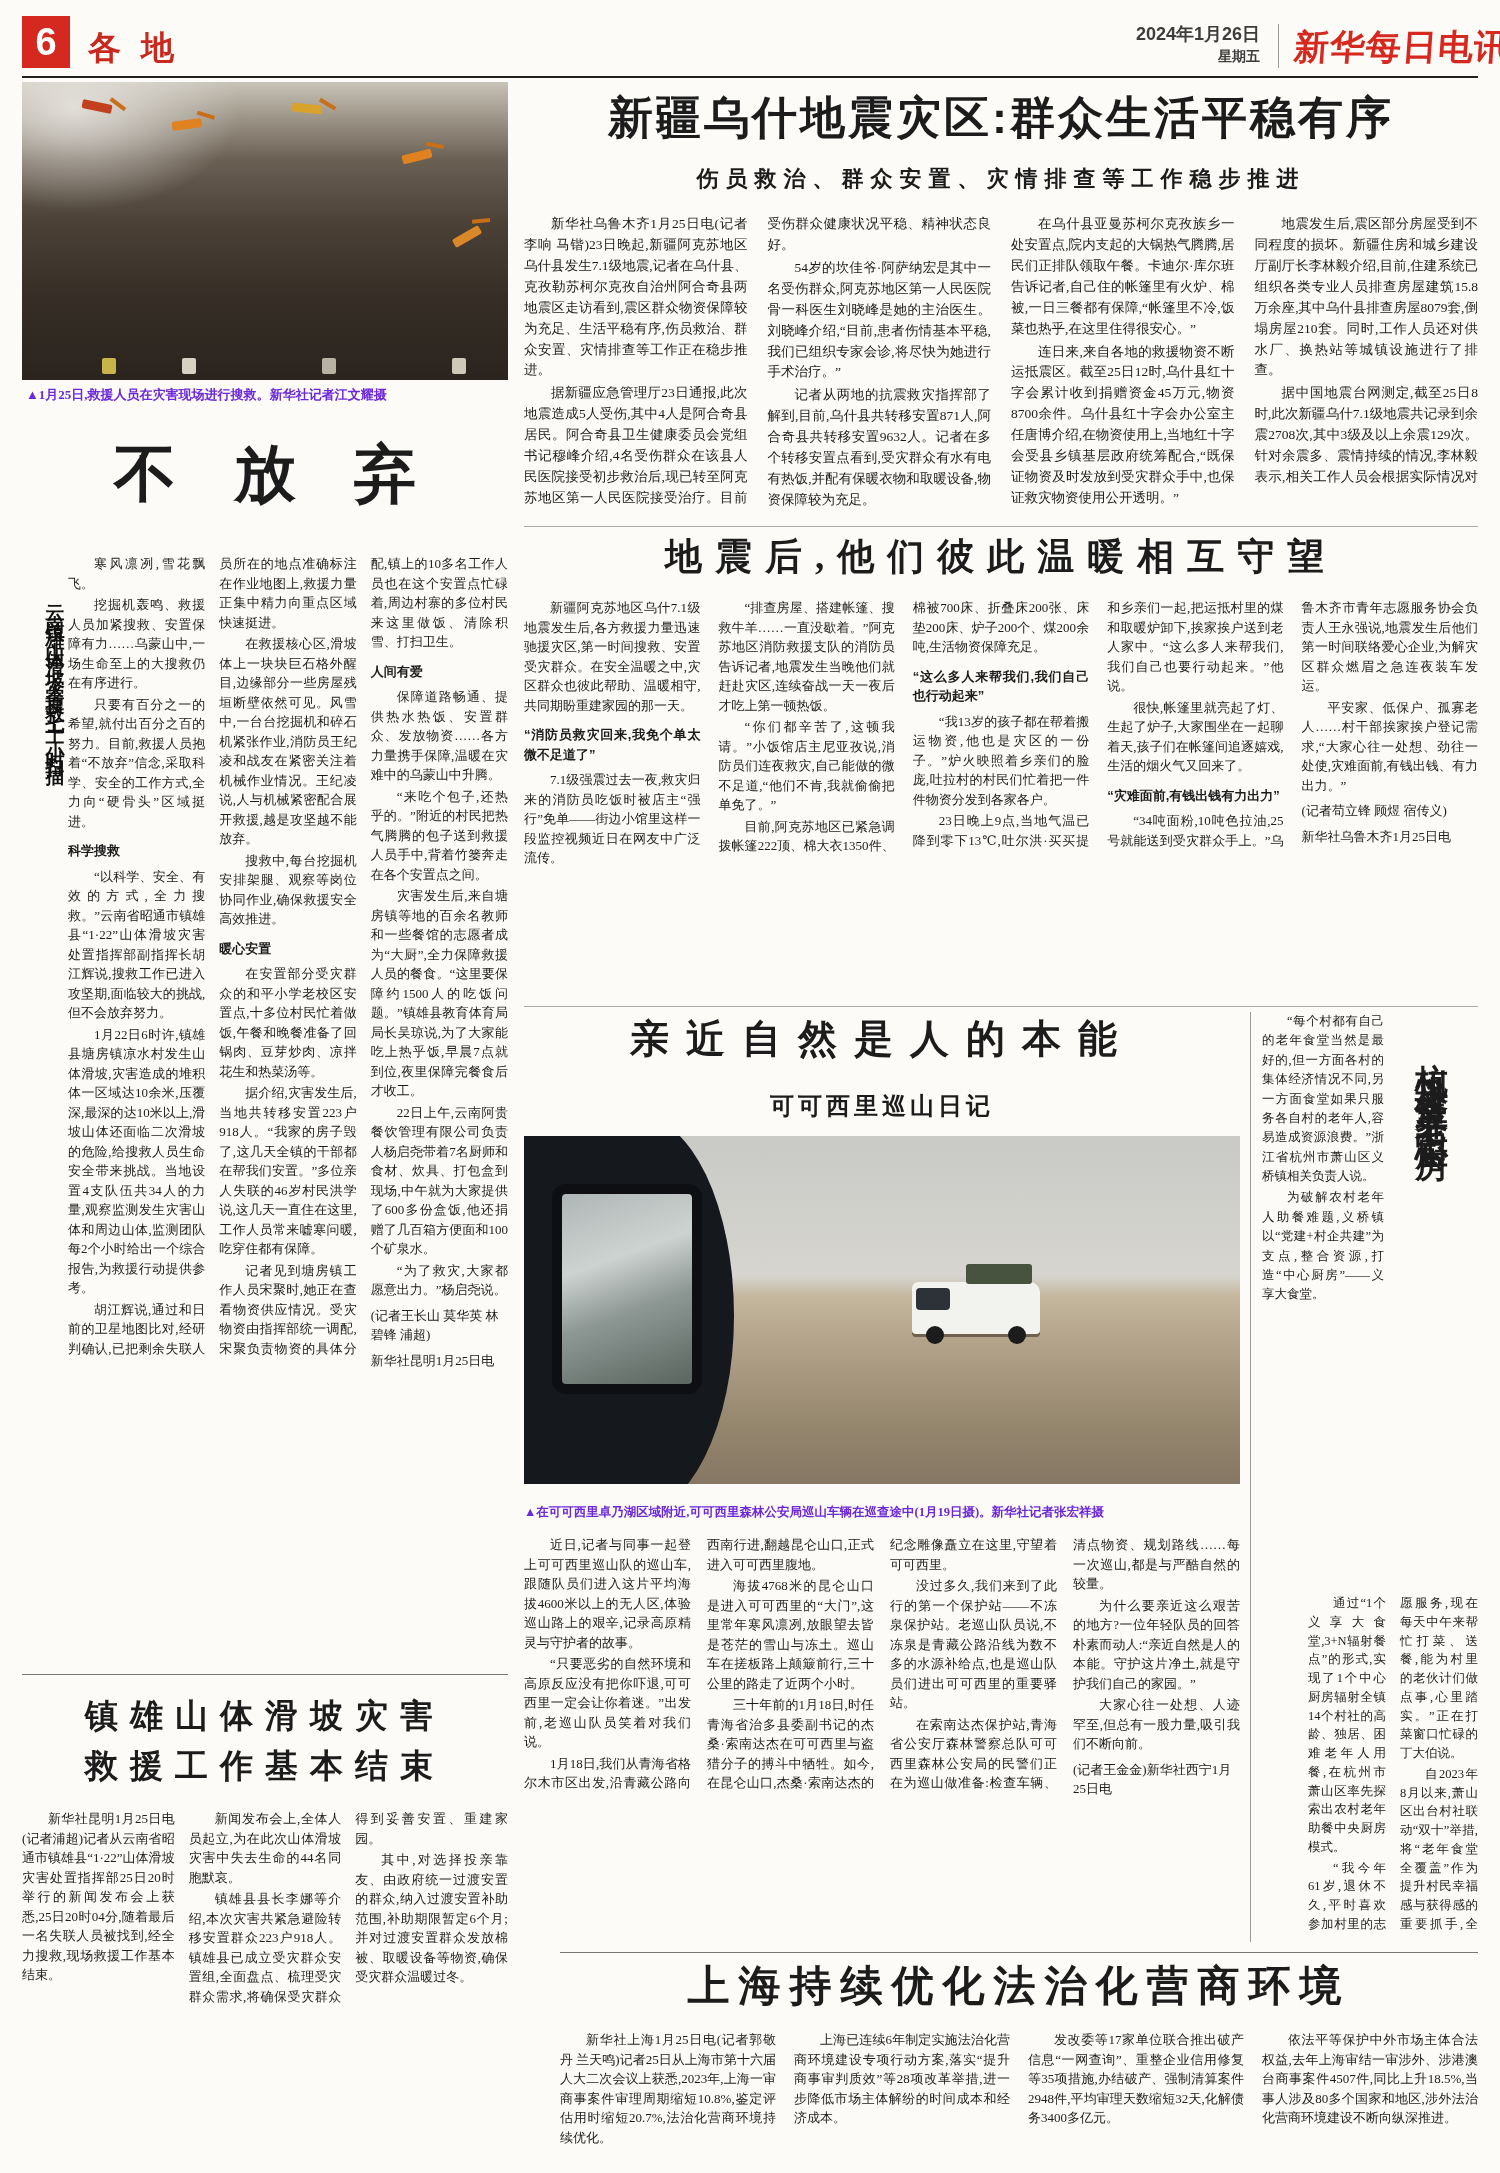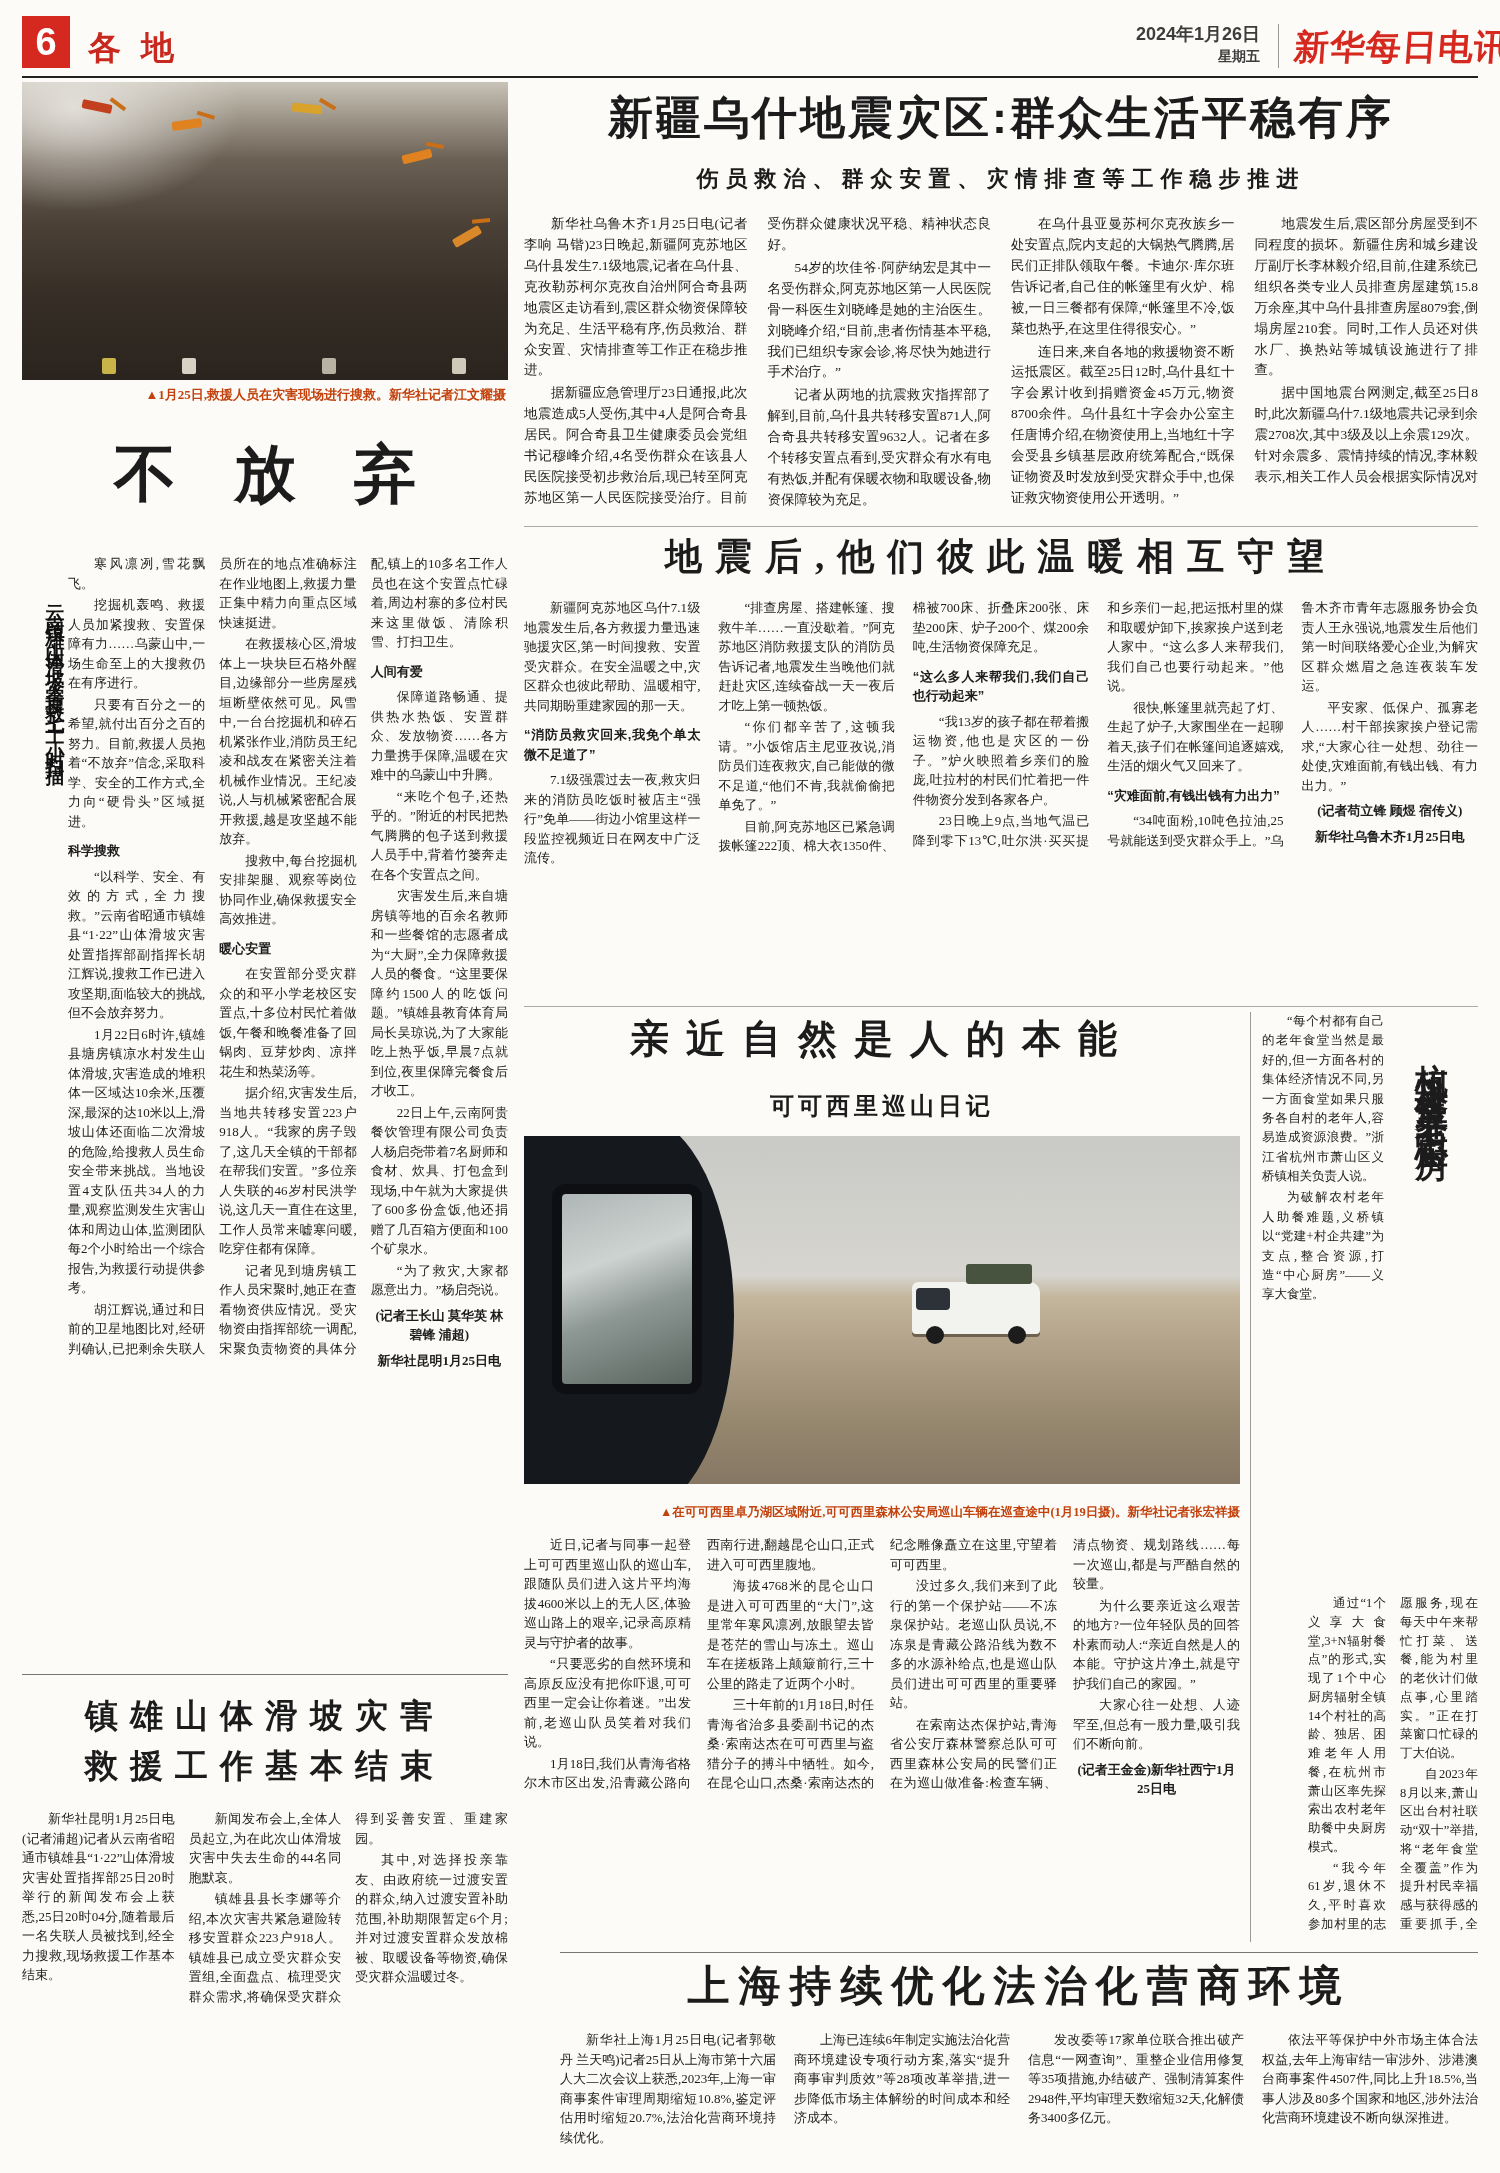--- a/index.html
+++ b/index.html
@@ -22,23 +22,23 @@
   .dateblock .d2 { font-size:14px; font-weight:bold; margin-top:2px; }
   .header-vdiv { position:absolute; left:1278px; top:24px; width:1px; height:44px; background:#999; }
   .masthead { position:absolute; left:1294px; top:24px; font-size:35px; font-weight:900;
     color:#d5281e; letter-spacing:1px; font-family:"Liberation Serif",serif;
     transform: skewX(-4deg); white-space:nowrap; }
   
   .body-cols { text-align:justify; overflow:hidden; }
   .body-cols p { text-indent:2em; margin:0 0 2px 0; }
   .body-cols .subhead { font-weight:bold; text-indent:0; margin:10px 0 6px 0;
     font-family:"Liberation Sans",sans-serif; }
-  .body-cols .byline { text-align:center; text-indent:0; font-weight:bold; margin-top:6px; }
-  .caption { display:flex; justify-content:flex-end; font-size:13px; font-weight:600;
-    color:#c2410c; }
+  .body-cols .byline { text-align:left; text-indent:0; font-weight:normal; margin-top:6px; }
+  .caption { display:flex; justify-content:flex-start; font-size:13px; font-weight:600;
+    color:#6d28d9; }
   .rule-h { position:absolute; background:#aaa; height:1px; }
   .rule-v { position:absolute; background:#999; width:1px; }
   
   .photo-landslide { position:absolute; left:22px; top:82px; width:486px; height:298px; overflow:hidden;
     background: linear-gradient(180deg,#c8c3b8 0%,#a59d90 10%,#6b6054 26%,#4a4036 48%,#362e26 72%,#2b241e 100%); }
   .photo-landslide .snow { position:absolute; left:-20px; top:0; width:240px; height:130px;
     background: radial-gradient(ellipse at 30% 20%, rgba(235,233,228,.85), rgba(235,233,228,0) 70%); }
   .exc { position:absolute; width:30px; height:9px; background:#e0821f; border-radius:2px; }
   .exc::after { content:""; position:absolute; right:-14px; top:-4px; width:18px; height:4px;
     background:#c96f18; transform:rotate(25deg); }

